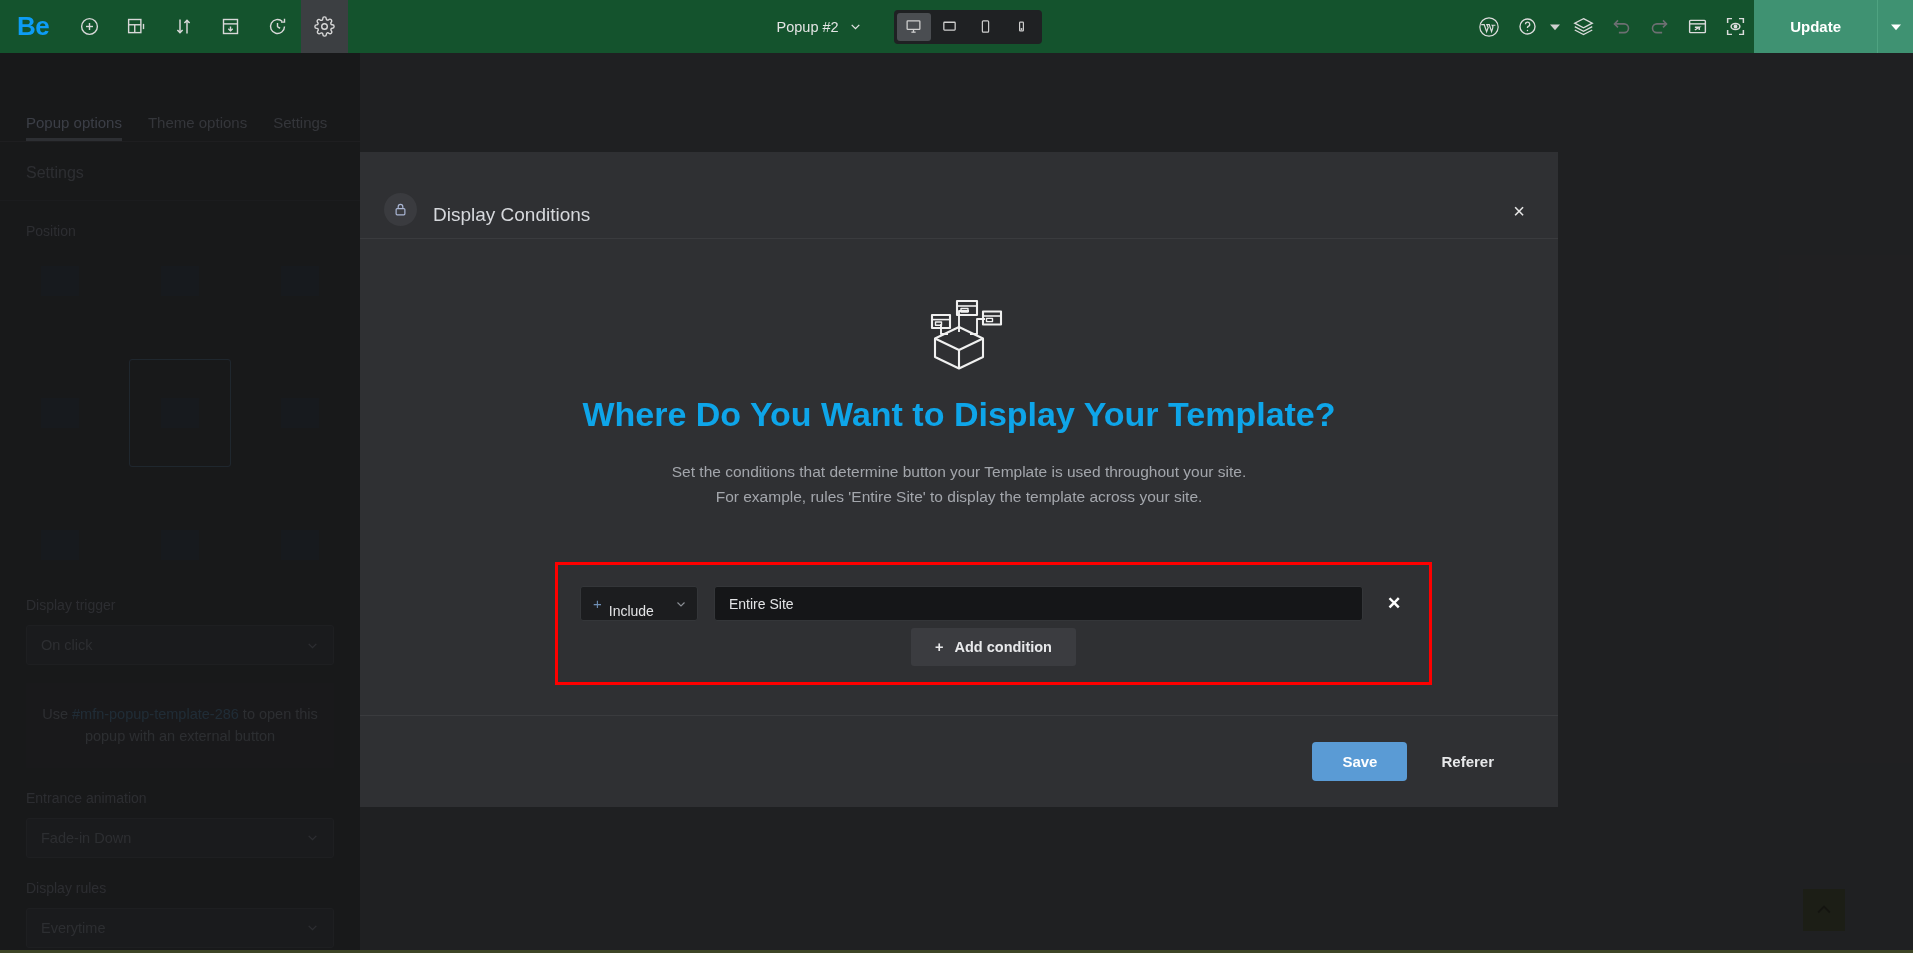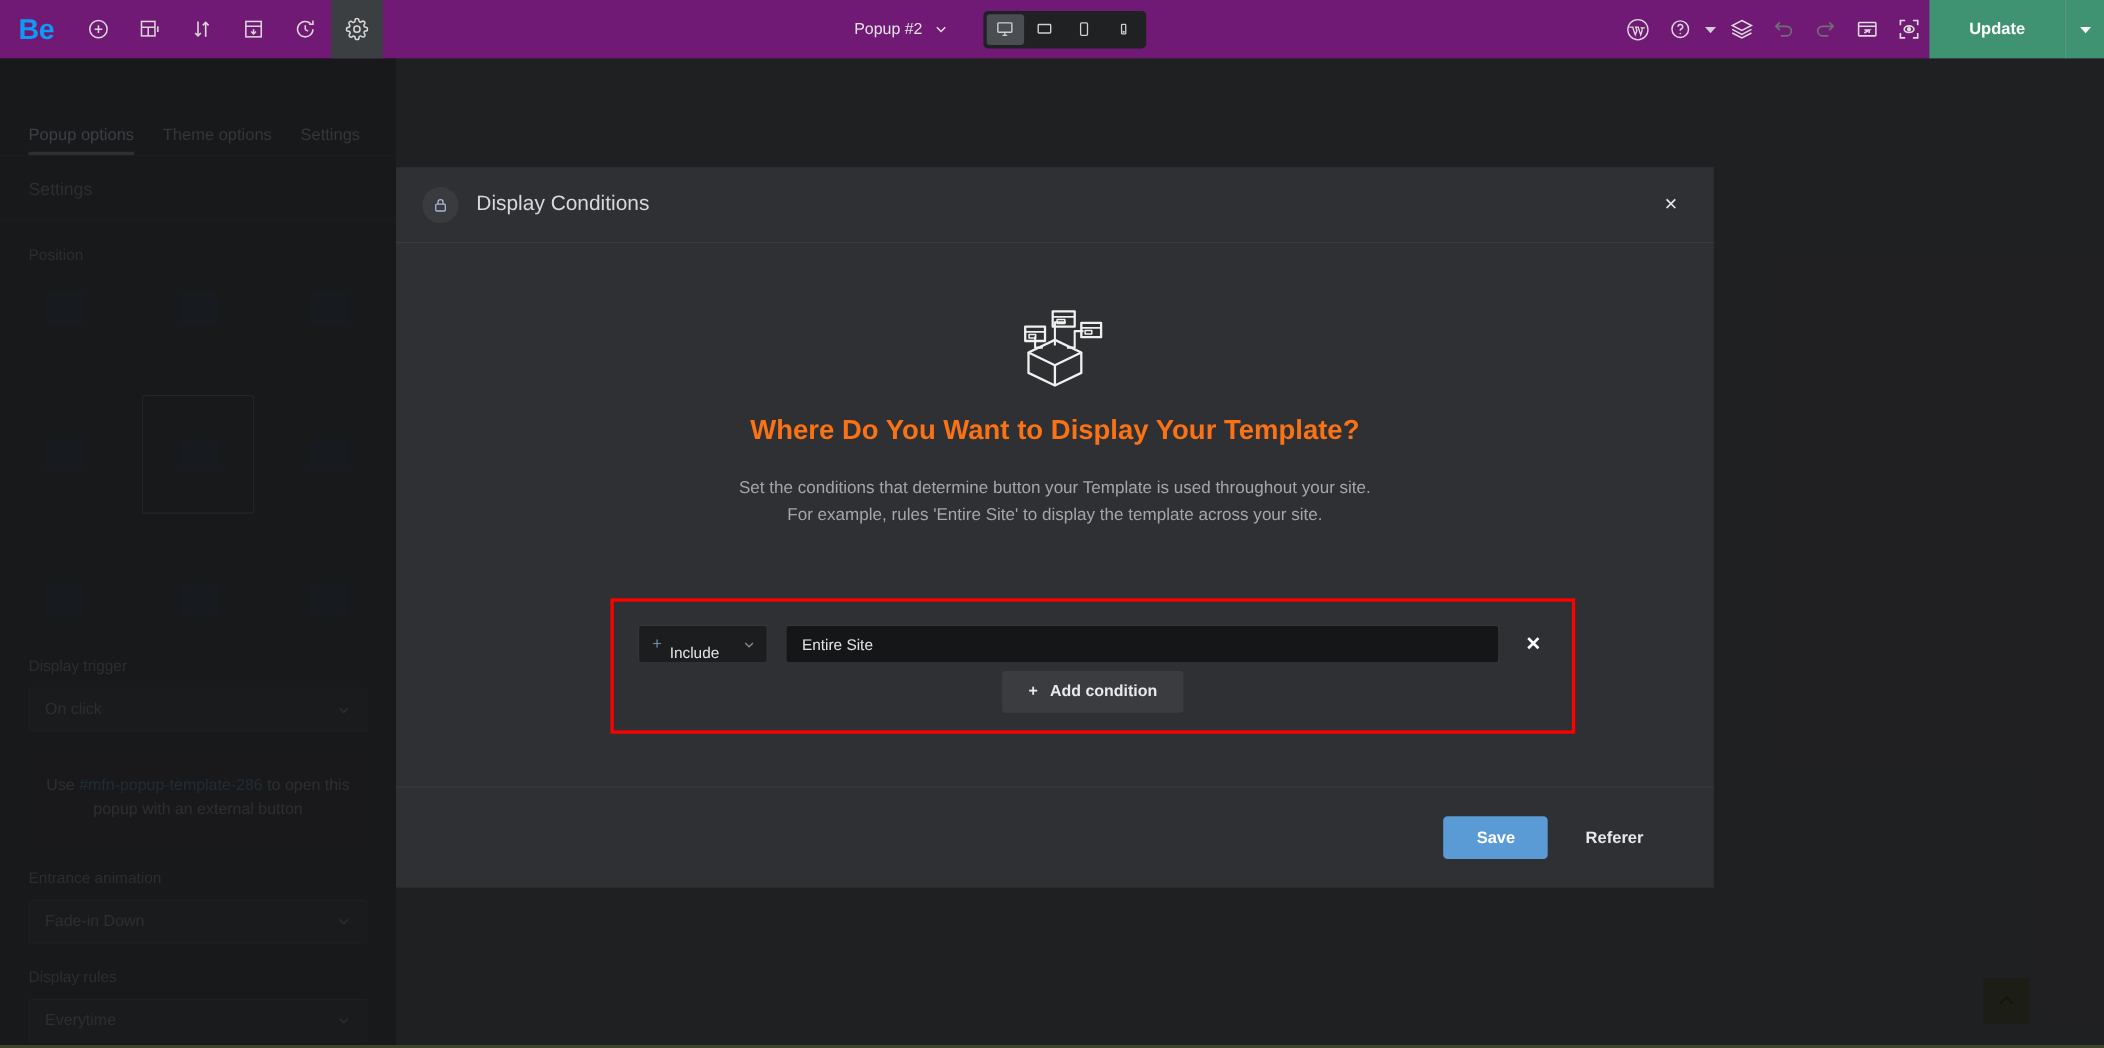--- a/index.html
+++ b/index.html
@@ -8,21 +8,21 @@
     background: #2e2e2e;
     font-family: "Liberation Sans", sans-serif;
     overflow: hidden;
   }
   body { position: relative; }
 
   
   .topbar {
     position: absolute; top: 0; left: 0;
     width: 1913px; height: 53px;
-    background: #701a75;
+    background: #14532d;
     display: flex; align-items: stretch;
     z-index: 60;
   }
   .tb-left { display: flex; align-items: stretch; }
   .logo {
     width: 66px; display: flex; align-items: center; justify-content: center;
     color: #0d9cf5; font-size: 26px; font-weight: bold; letter-spacing: -0.5px;
   }
   .tb-icon {
     width: 47px; display: flex; align-items: center; justify-content: center;
@@ -131,38 +131,39 @@
   }
 
   
   .modal {
     position: absolute; left: 360px; top: 152px;
     width: 1198px; height: 655px;
     background: #2f3033; z-index: 40;
     display: flex; flex-direction: column;
   }
   .modal-head {
-    height: 69px; display: flex; align-items: center; padding: 12px 24px;
+    height: 69px; display: flex; align-items: flex-end; padding: 12px 24px;
     border-bottom: 1px solid #3a3b3e;
+    margin-top: 18px;
   }
   .lock-badge {
     width: 33px; height: 33px; border-radius: 50%; background: #3a3b3f;
     display: flex; align-items: center; justify-content: center; margin-right: 16px;
   }
   .modal-title { color: #d6d8dc; font-size: 19px; flex: 1; }
   .modal-close {
     width: 30px; height: 30px; display: flex; align-items: center; justify-content: center;
     color: #e6e6e6; cursor: pointer; font-size: 20px;
   }
   .modal-body {
     flex: 1; position: relative; overflow: hidden;
   }
   .hero { padding-top: 52px; text-align: center; }
   .hero-illus { display: flex; justify-content: center; margin-bottom: 22px; }
-  .hero-h1 { color: #f97316; font-size: 25px; font-weight: bold; margin-bottom: 26px; }
+  .hero-h1 { color: #0ea5e9; font-size: 34px; font-weight: bold; margin-bottom: 26px; }
   .hero-p { color: #a3a6ac; font-size: 15.5px; line-height: 1.6; }
 
   .cond-wrap {
     position: absolute; left: 195px; top: 323px;
     width: 877px; height: 123px;
     border: 3px solid #fe0000;
   }
   .cond-row {
     display: flex; align-items: center; gap: 0; padding: 21px 22px 0 22px;
   }

